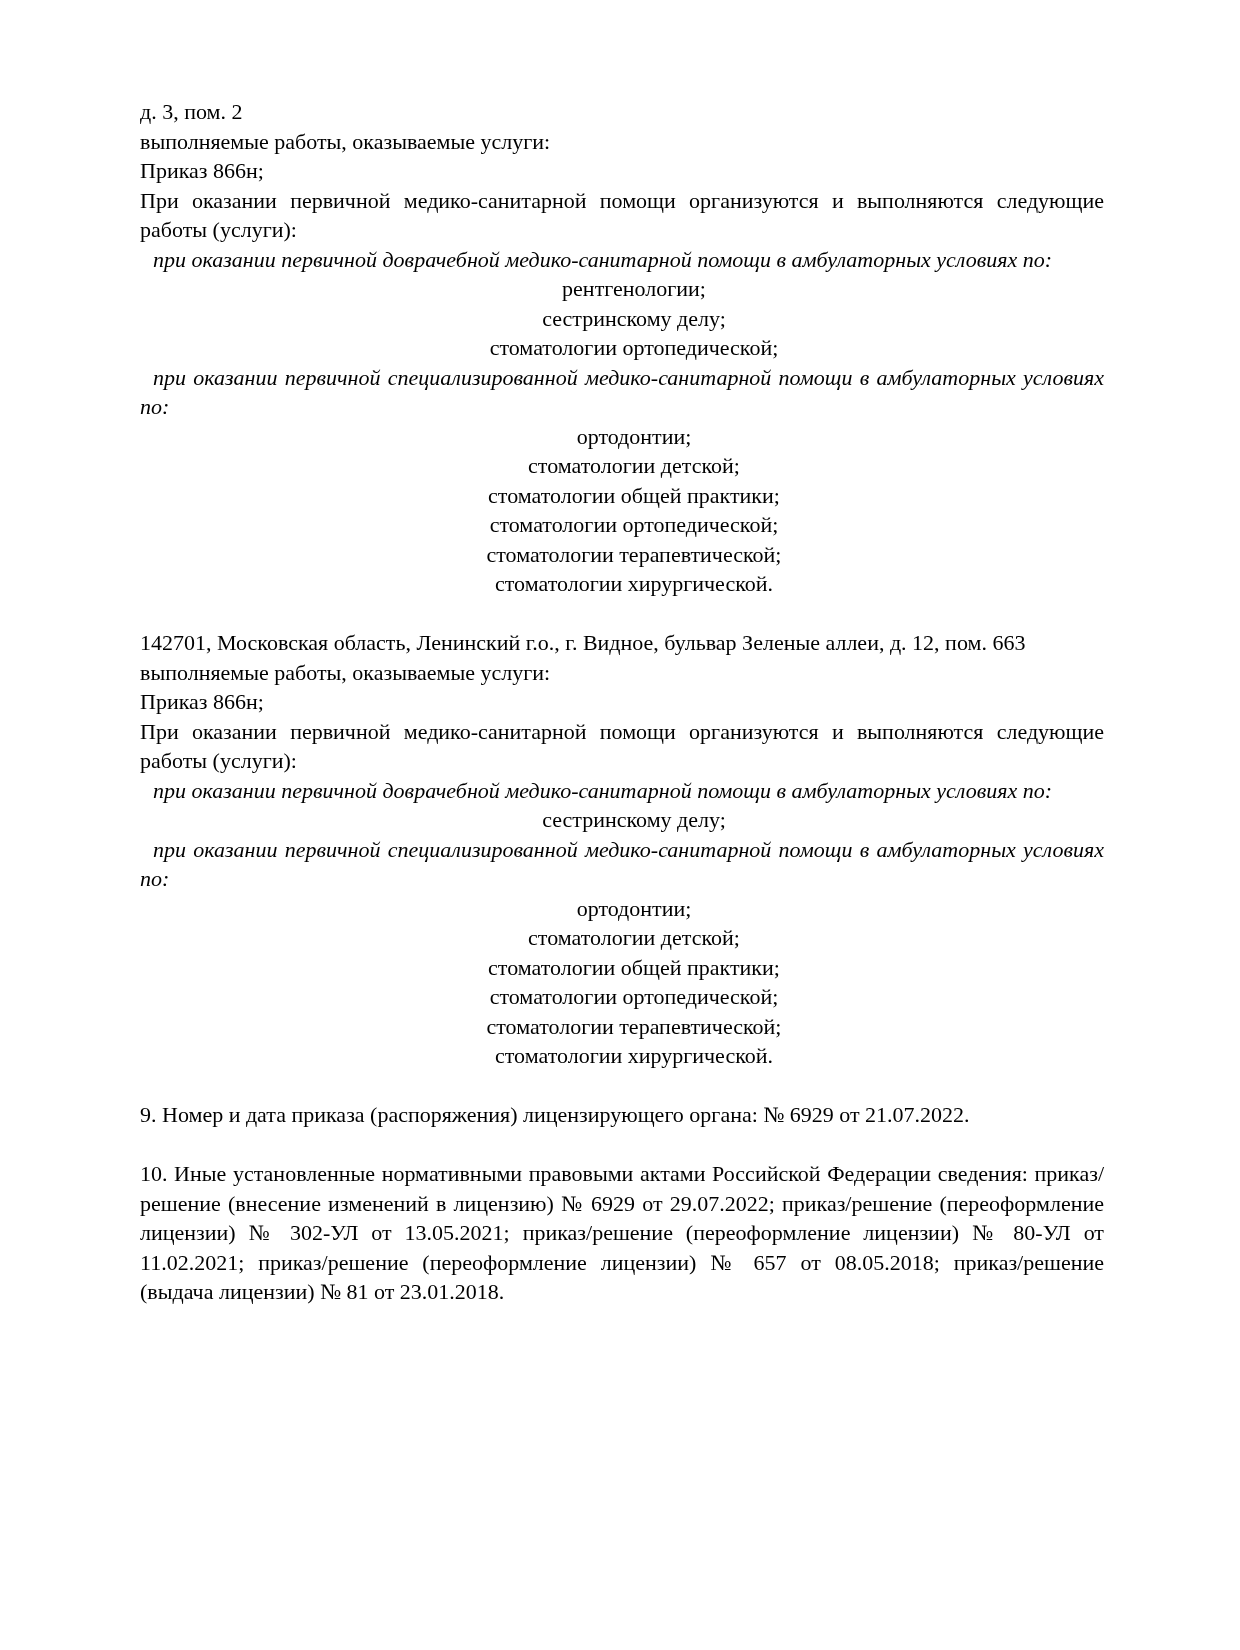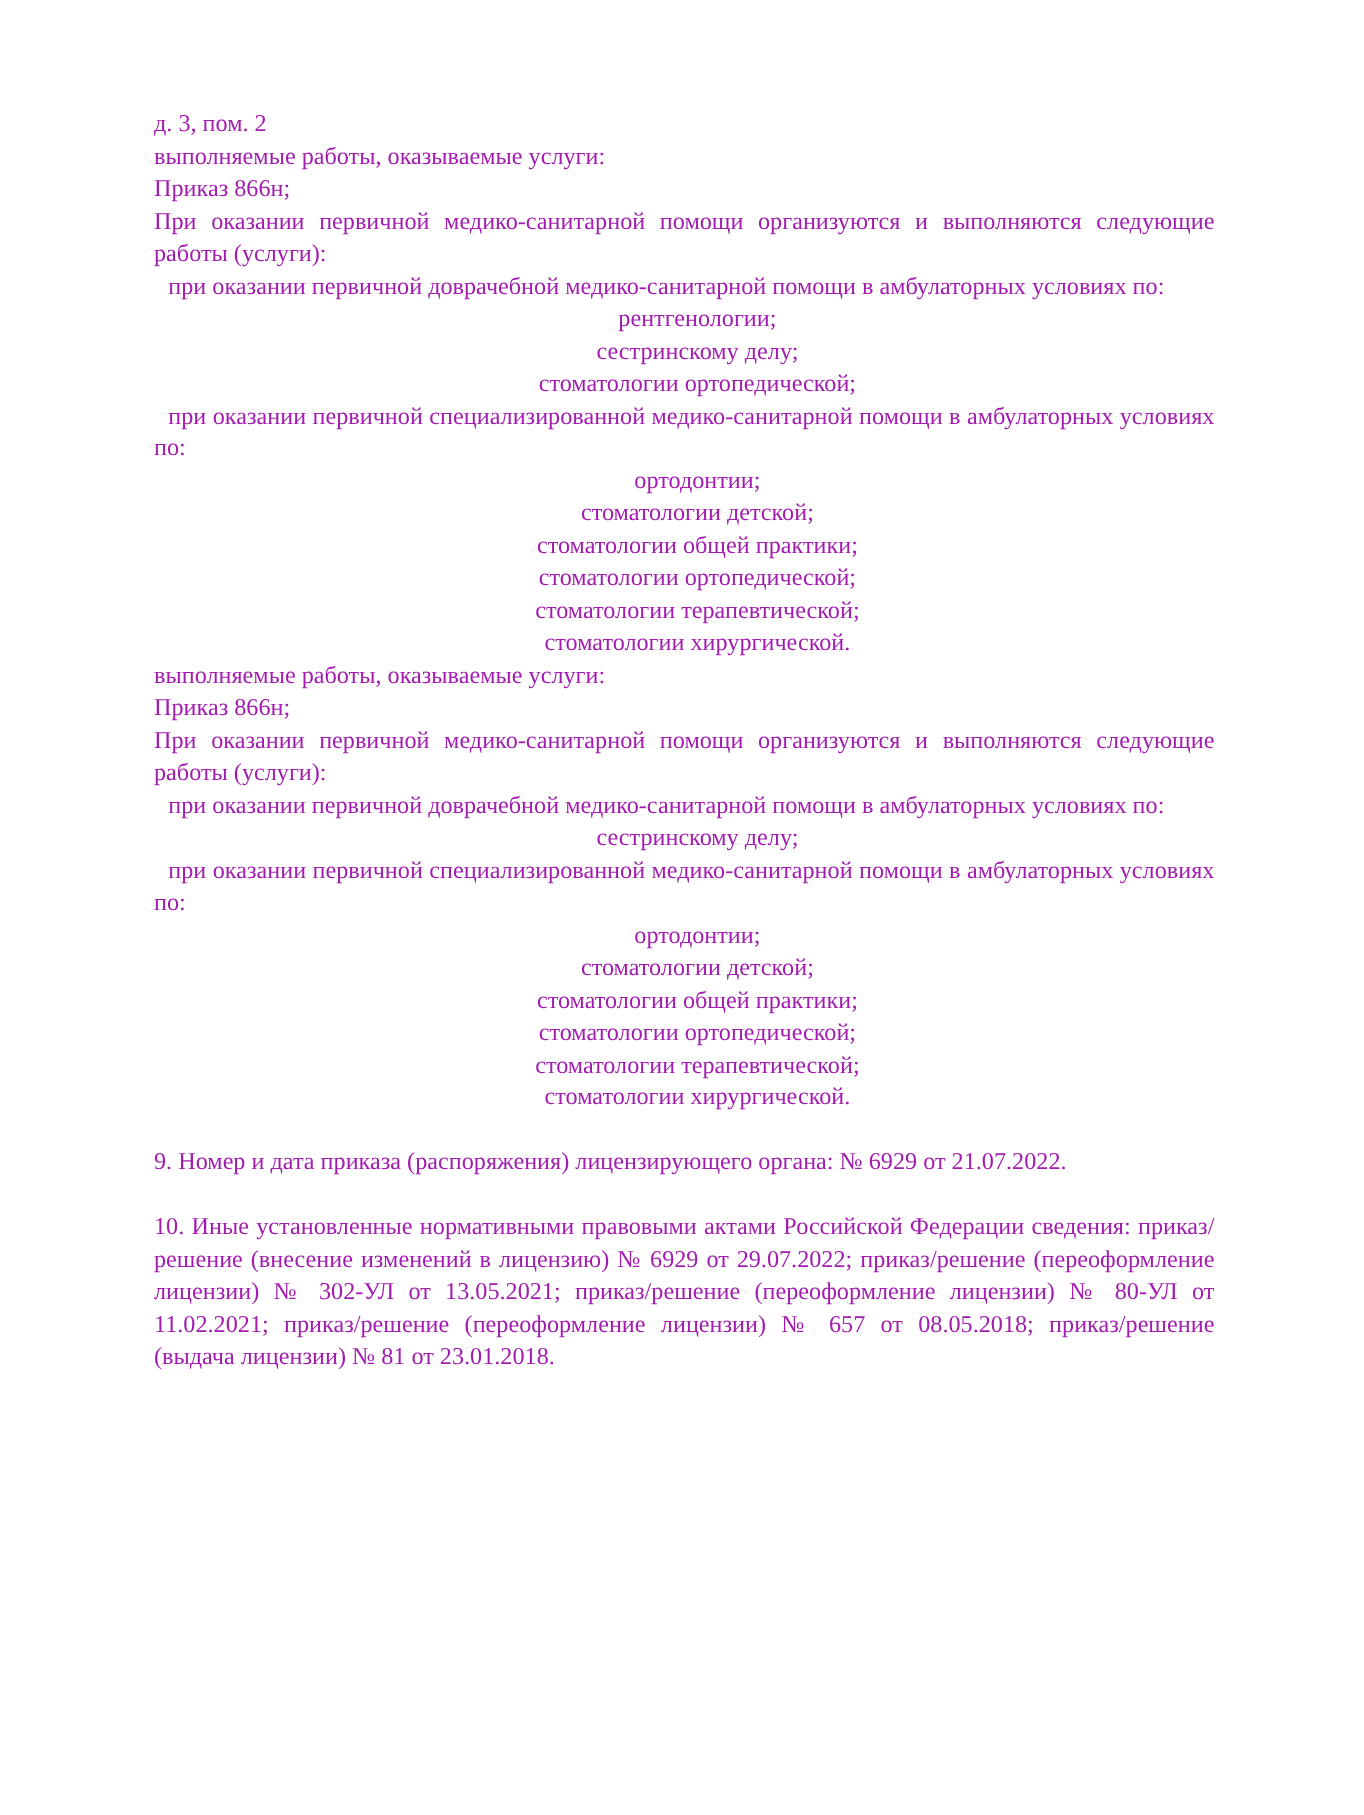--- a/index.html
+++ b/index.html
@@ -10,35 +10,36 @@
   .page {
     position: relative;
     width: 1240px;
     height: 1650px;
     background: #ffffff;
     box-sizing: border-box;
     padding: 97px 136px 40px 140px;
     font-family: "Liberation Serif", "DejaVu Serif", serif;
     font-size: 22px;
     line-height: 29.5px;
-    color: #a21caf;
+    color: #000000;
     overflow: hidden;
   }
   .doc p {
     margin: 0;
   }
   .st-plain {
     text-align: left;
   }
   .st-justify {
     text-align: justify;
   }
   .st-hang {
     text-align: justify;
     text-indent: 13px;
+    font-style: italic;
   }
   .st-item {
     text-align: center;
     padding-left: 24px;
   }
   .gap1 {
     margin-top: 29.5px !important;
   }
 </style>
 </head>
@@ -54,20 +55,21 @@
       <p class="st-item">рентгенологии;</p>
       <p class="st-item">сестринскому делу;</p>
       <p class="st-item">стоматологии ортопедической;</p>
       <p class="st-hang">при оказании первичной специализированной медико-санитарной помощи в амбулаторных условиях по:</p>
       <p class="st-item">ортодонтии;</p>
       <p class="st-item">стоматологии детской;</p>
       <p class="st-item">стоматологии общей практики;</p>
       <p class="st-item">стоматологии ортопедической;</p>
       <p class="st-item">стоматологии терапевтической;</p>
       <p class="st-item">стоматологии хирургической.</p>
+      <p class="st-justify gap1">142701, Московская область, Ленинский г.о., г. Видное, бульвар Зеленые аллеи, д. 12, пом. 663</p>
       <p class="st-plain">выполняемые работы, оказываемые услуги:</p>
       <p class="st-plain">Приказ 866н;</p>
       <p class="st-justify">При оказании первичной медико-санитарной помощи организуются и выполняются следующие работы (услуги):</p>
       <p class="st-hang">при оказании первичной доврачебной медико-санитарной помощи в амбулаторных условиях по:</p>
       <p class="st-item">сестринскому делу;</p>
       <p class="st-hang">при оказании первичной специализированной медико-санитарной помощи в амбулаторных условиях по:</p>
       <p class="st-item">ортодонтии;</p>
       <p class="st-item">стоматологии детской;</p>
       <p class="st-item">стоматологии общей практики;</p>
       <p class="st-item">стоматологии ортопедической;</p>

